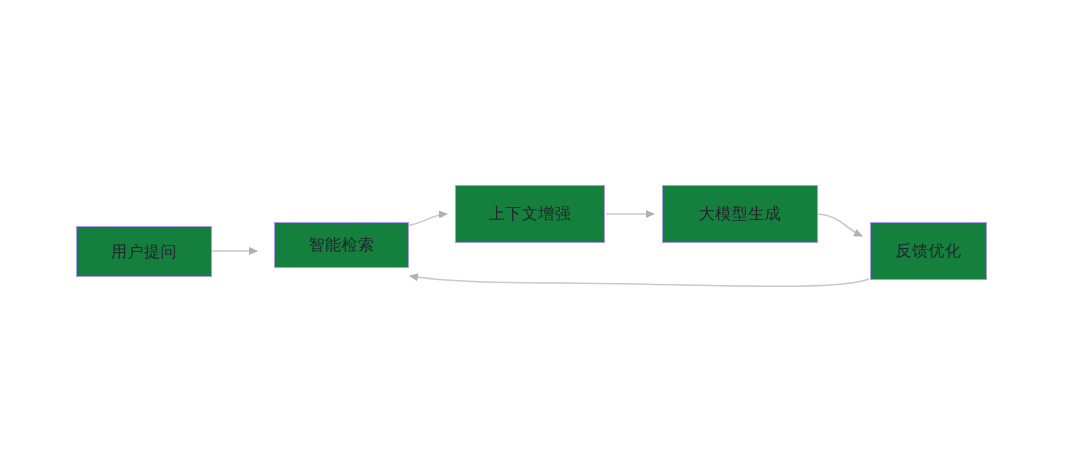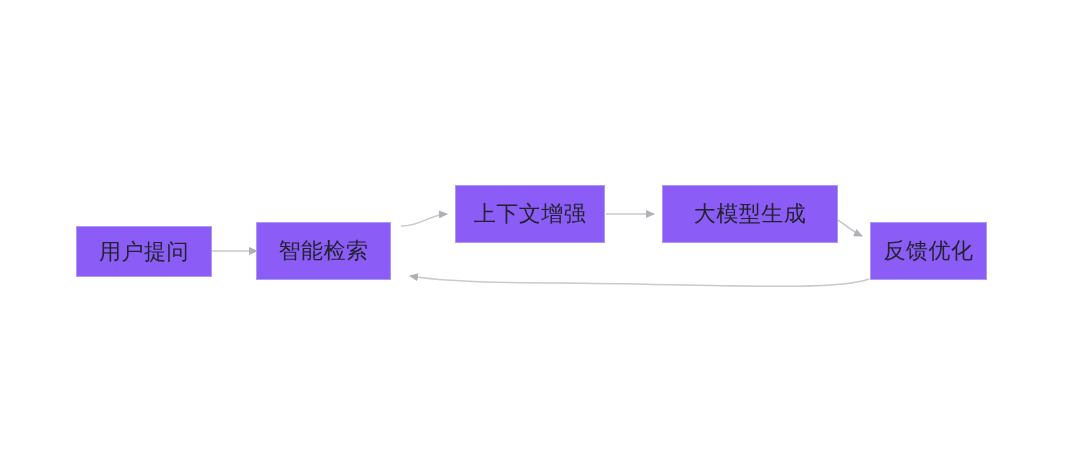--- a/index.html
+++ b/index.html
@@ -21,27 +21,27 @@
     position: absolute;
     left: 0;
     top: 0;
     width: 1080px;
     height: 472px;
     pointer-events: none;
   }
   .node {
     position: absolute;
     box-sizing: border-box;
-    background: #8b5cf6;
+    background: #15803d;
     border: 1px solid #a79af0;
     display: flex;
     align-items: center;
     justify-content: center;
     color: #23232f;
-    font-size: 22px;
+    font-size: 16px;
     line-height: 1;
     letter-spacing: 0.5px;
     white-space: nowrap;
   }
   .node-label {
     display: block;
   }
 </style>
 </head>
 <body>
@@ -63,29 +63,29 @@
 
     <path d="M815,214 C838,214 845,228 862,236" fill="none" stroke="#c9c9ce" stroke-width="1.6" marker-end="url(#arrowhead)"></path>
 
     <path d="M869,279 C836,292 700,284 560,283 C490,283 440,281 410,276" fill="none" stroke="#c9c9ce" stroke-width="1.6" marker-end="url(#arrowhead)"></path>
   </svg>
 
   <div class="node" style="left:76px; top:226px; width:136px; height:51px;">
     <span class="node-label">用户提问</span>
   </div>
 
-  <div class="node" style="left:256px; top:222px; width:135px; height:58px;">
+  <div class="node" style="left:274px; top:222px; width:135px; height:46px;">
     <span class="node-label">智能检索</span>
   </div>
 
   <div class="node" style="left:455px; top:185px; width:150px; height:58px;">
     <span class="node-label">上下文增强</span>
   </div>
 
-  <div class="node" style="left:662px; top:185px; width:176px; height:58px;">
+  <div class="node" style="left:662px; top:185px; width:156px; height:58px;">
     <span class="node-label">大模型生成</span>
   </div>
 
   <div class="node" style="left:870px; top:222px; width:117px; height:58px;">
     <span class="node-label">反馈优化</span>
   </div>
 
 </div>
 
 </body></html>

